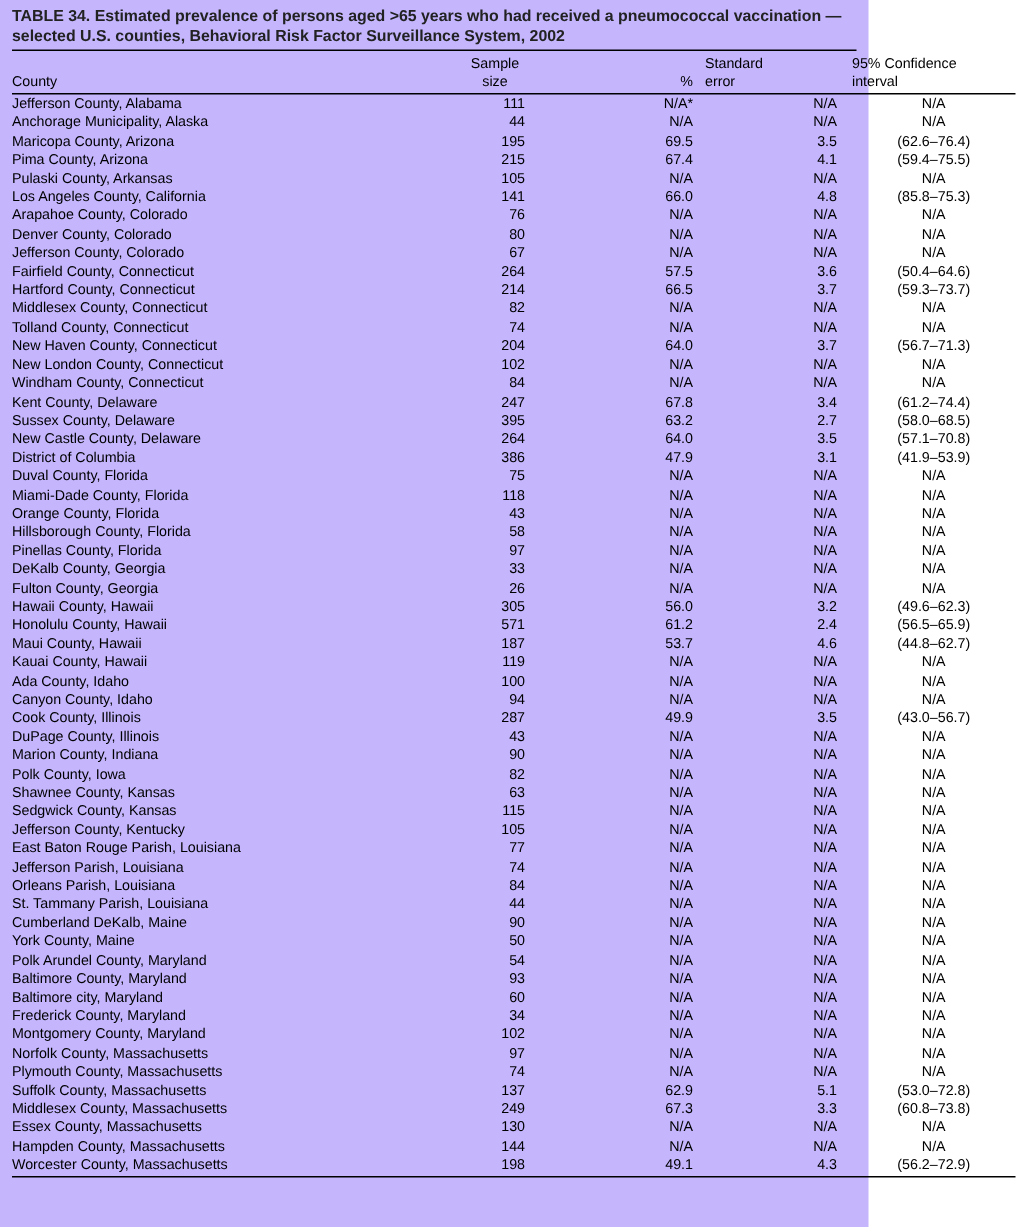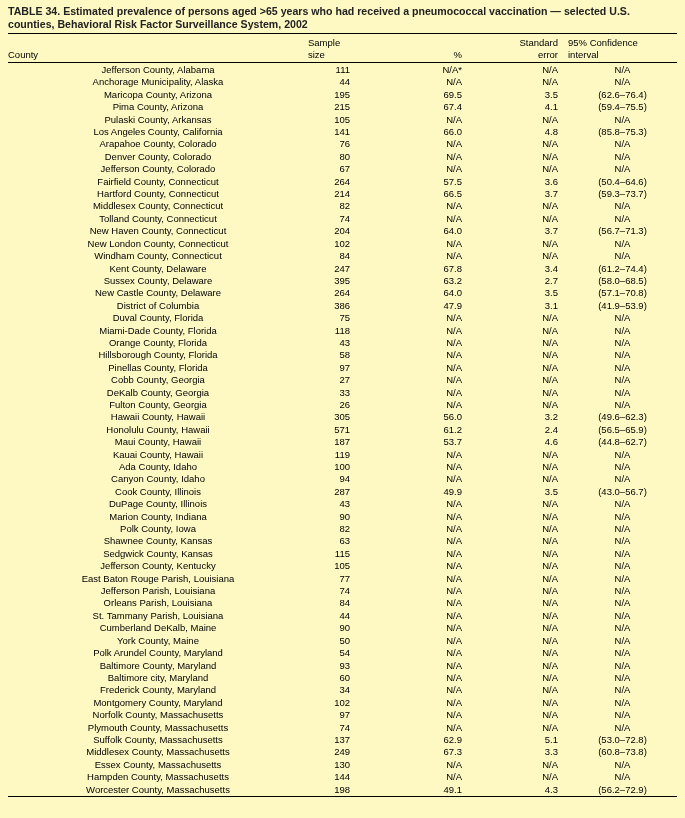--- a/index.html
+++ b/index.html
@@ -3,24 +3,24 @@
 <meta charset="utf-8">
 <style>
   * { box-sizing: border-box; }
   html, body { margin: 0; padding: 0; background: #ffffff; }
   body {
     font-family: "Liberation Sans", sans-serif;
     color: #000;
     width: 685px;
   }
   .page {
-    width: 685px;
+    width: 579px;
     height: 818px;
     padding: 5px 8px 2px 8px;
-    background: #fef9c3;
+    background: #c4b5fd;
   }
   .table-title {
     font-size: 10.6px;
     font-weight: bold;
     line-height: 13px;
     border-bottom: 1px solid #000;
     padding-bottom: 2px;
     color: #222;
   }
   table.data-table {
@@ -38,32 +38,32 @@
   thead th {
     font-weight: normal;
     font-size: 9.5px;
     line-height: 11.5px;
     vertical-align: bottom;
     padding: 3px 0 2px 0;
     border-bottom: 1px solid #000;
     white-space: pre-line;
   }
   thead th.c0 { text-align: left; }
-  thead th.c1 { text-align: left; padding-right: 4px; }
+  thead th.c1 { text-align: center; padding-right: 4px; }
   thead th.c2 { text-align: right; padding-right: 8px; }
-  thead th.c3 { text-align: right; padding-right: 10px; }
+  thead th.c3 { text-align: left; padding-right: 10px; }
   thead th.c4 { text-align: left; }
   tbody td {
     padding: 0;
     line-height: 12.4px;
     height: 12.4px;
     white-space: nowrap;
     overflow: hidden;
   }
-  tbody td.c0 { text-align: center; }
+  tbody td.c0 { text-align: left; }
   tbody td.c1 { text-align: right; padding-right: 6px; }
   tbody td.c2 { text-align: right; padding-right: 8px; }
   tbody td.c3 { text-align: right; padding-right: 10px; }
   tbody td.c4 { text-align: center; }
   tbody tr:first-child td { padding-top: 1px; }
 </style>
 </head>
 <body>
 
 <div class="page">
@@ -259,27 +259,20 @@
           <td class="c4">N/A</td>
         </tr>
         <tr>
           <td class="c0">Pinellas County, Florida</td>
           <td class="c1">97</td>
           <td class="c2">N/A</td>
           <td class="c3">N/A</td>
           <td class="c4">N/A</td>
         </tr>
         <tr>
-          <td class="c0">Cobb County, Georgia</td>
-          <td class="c1">27</td>
-          <td class="c2">N/A</td>
-          <td class="c3">N/A</td>
-          <td class="c4">N/A</td>
-        </tr>
-        <tr>
           <td class="c0">DeKalb County, Georgia</td>
           <td class="c1">33</td>
           <td class="c2">N/A</td>
           <td class="c3">N/A</td>
           <td class="c4">N/A</td>
         </tr>
         <tr>
           <td class="c0">Fulton County, Georgia</td>
           <td class="c1">26</td>
           <td class="c2">N/A</td>

